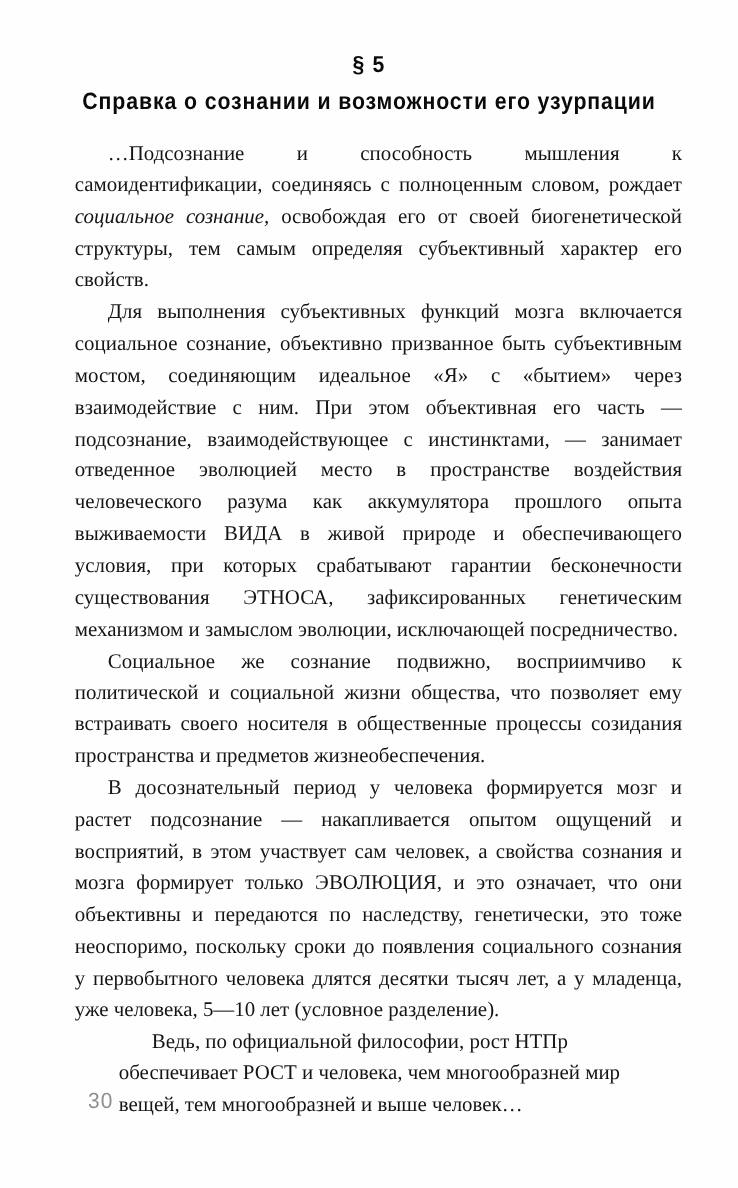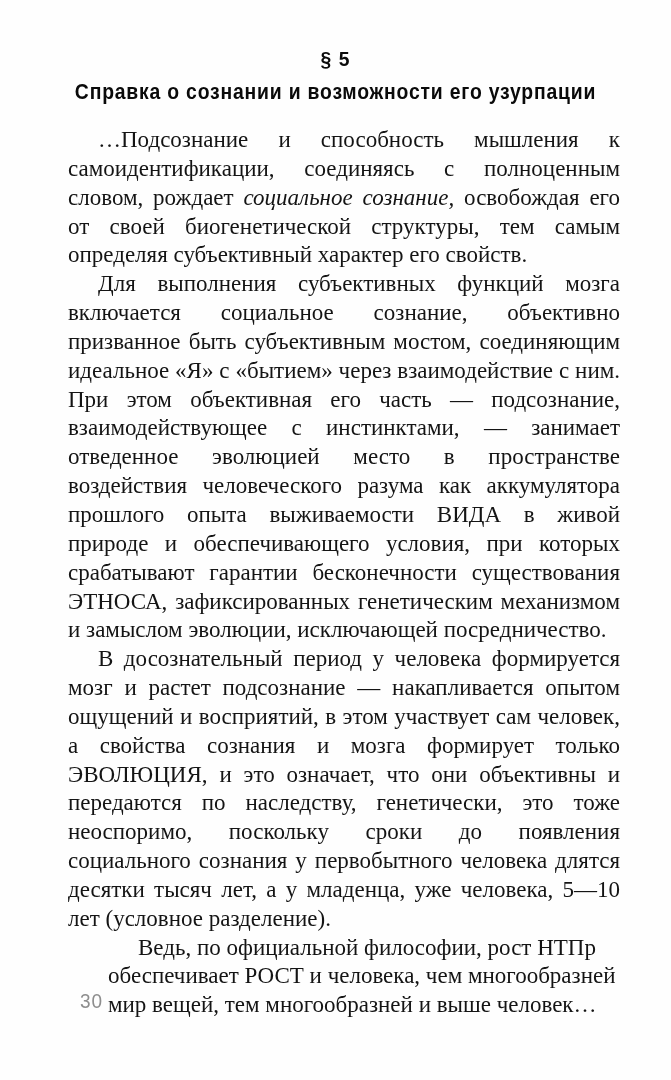--- a/index.html
+++ b/index.html
@@ -55,21 +55,21 @@
     transform-origin: center center;
     white-space: nowrap;
   }
 
   
   .body-text {
     position: absolute;
     left: 68px;
     top: 126px;
     width: 552px;
-    font-size: 23px;
+    font-size: 19px;
     line-height: 28.85px;
     text-align: justify;
     text-justify: inter-word;
     color: #141414;
     -webkit-font-smoothing: antialiased;
   }
   .body-text p {
     margin: 0;
     text-indent: 30px;
     text-align: justify;
@@ -104,19 +104,20 @@
 <div class="page">
 
   <div class="heading-block">
     <div class="section-mark">§ 5</div>
     <div class="section-title">Справка о сознании и возможности его узурпации</div>
   </div>
 
   <div class="body-text">
       <p>…Подсознание и способность мышления к самоидентификации, соединяясь с полноценным словом, рождает <i>социальное сознание,</i> освобождая его от своей биогенетической структуры, тем самым определяя субъективный характер его свойств.</p>
       <p>Для выполнения субъективных функций мозга включается социальное сознание, объективно призванное быть субъективным мостом, соединяющим идеальное «Я» с «бытием» через взаимодействие с ним. При этом объективная его часть — подсознание, взаимодействующее с инстинктами, — занимает отведенное эволюцией место в пространстве воздействия человеческого разума как аккумулятора прошлого опыта выживаемости ВИДА в живой природе и обеспечивающего условия, при которых срабатывают гарантии бесконечности существования ЭТНОСА, зафиксированных генетическим механизмом и замыслом эволюции, исключающей посредничество.</p>
+      <p>Социальное же сознание подвижно, восприимчиво к политической и социальной жизни общества, что позволяет ему встраивать своего носителя в общественные процессы созидания пространства и предметов жизнеобеспечения.</p>
       <p>В досознательный период у человека формируется мозг и растет подсознание — накапливается опытом ощущений и восприятий, в этом участвует сам человек, а свойства сознания и мозга формирует только ЭВОЛЮЦИЯ, и это означает, что они объективны и передаются по наследству, генетически, это тоже неоспоримо, поскольку сроки до появления социального сознания у первобытного человека длятся десятки тысяч лет, а у младенца, уже человека, 5—10 лет (условное разделение).</p>
       <p>Ведь, по официальной философии, рост НТПр обеспечивает РОСТ и человека, чем многообразней мир вещей, тем многообразней и выше человек…</p>
     </div>
 
   <div class="folio">30</div>
 
 </div>
 
 </body></html>

